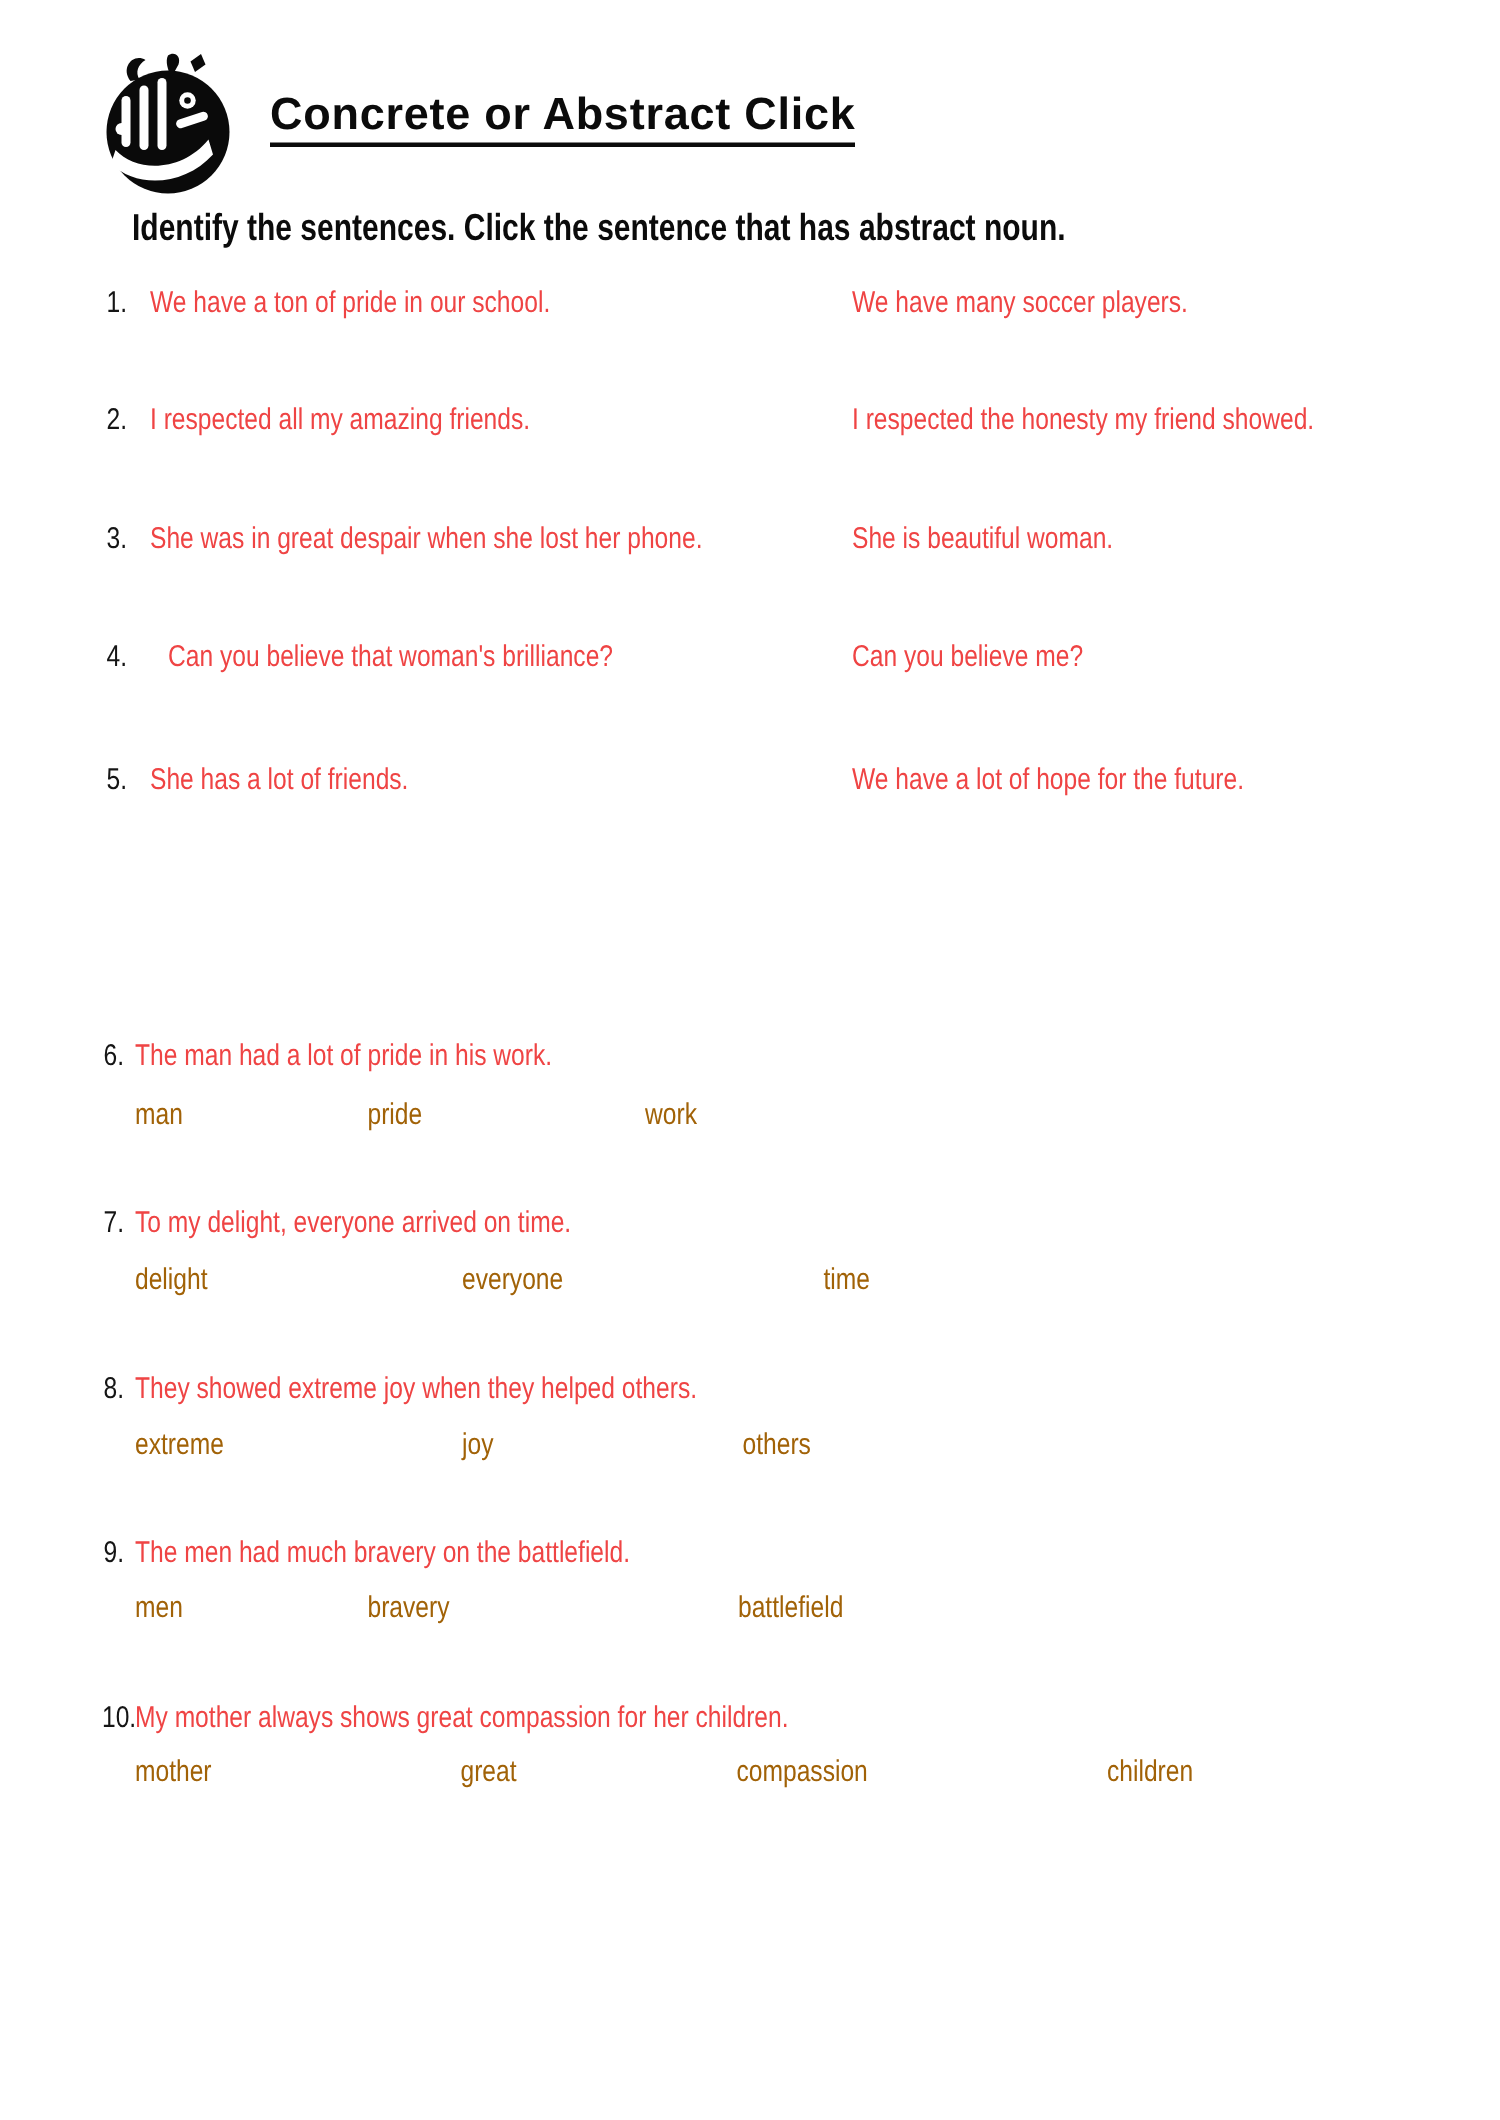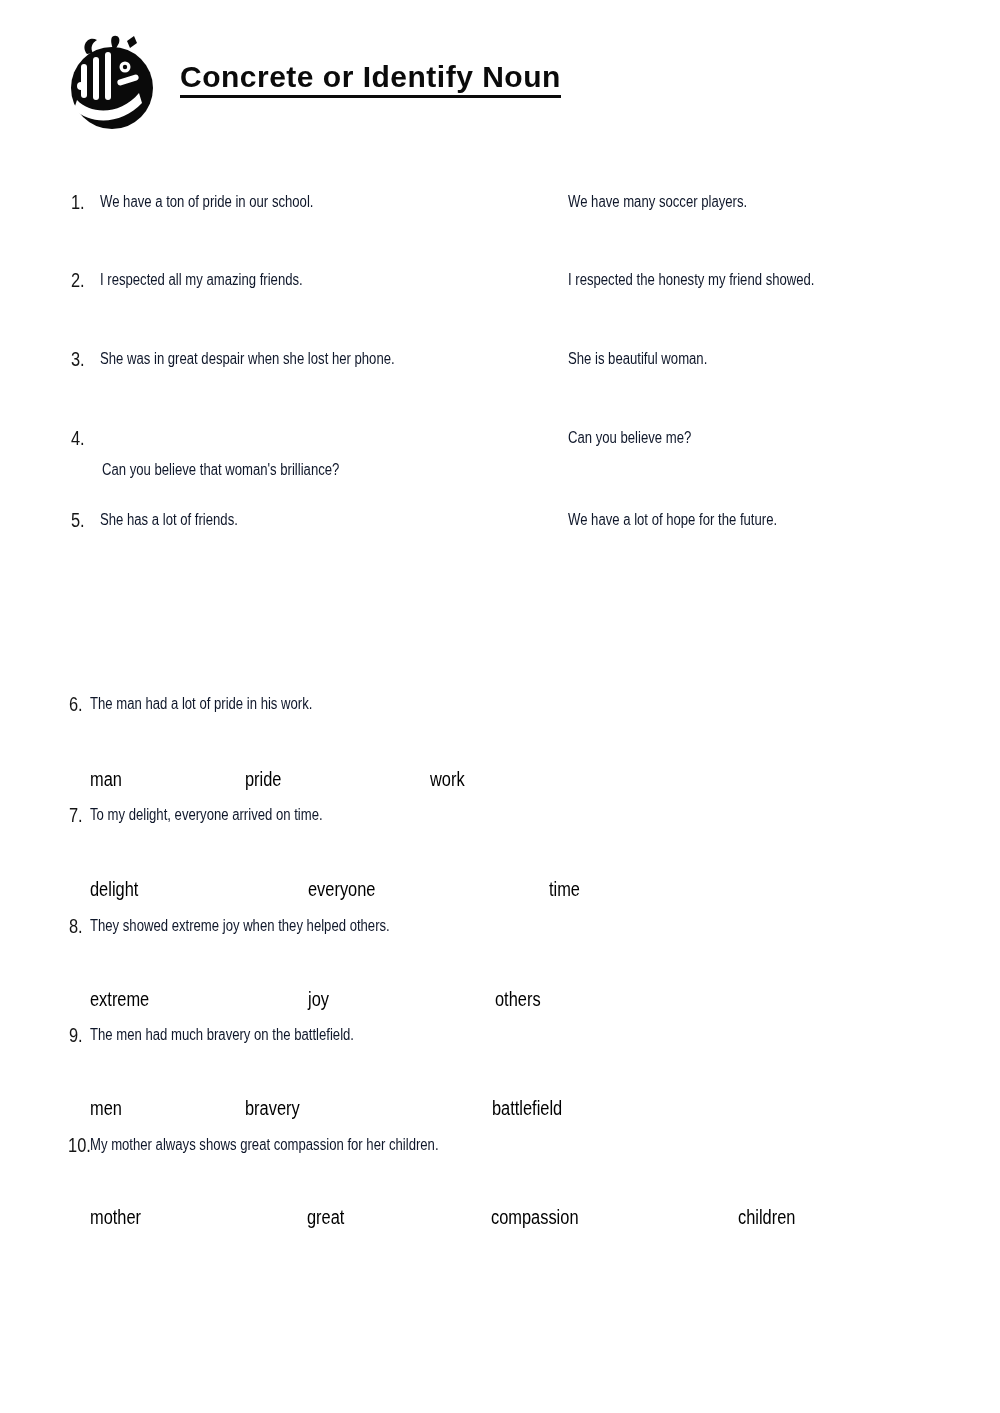--- a/index.html
+++ b/index.html
@@ -14,22 +14,22 @@
   }
   .abs{position:absolute;}
   
   .cond{
     display:inline-block;
     transform:scaleX(0.82);
     transform-origin:0 50%;
     white-space:nowrap;
   }
   .condR{transform-origin:100% 50%;}
-  .sent{font-size:16px;line-height:22px;color:#0f172a;}
-  .opt{font-size:20px;line-height:22px;color:#000000;cursor:pointer;margin-top:36px;}
+  .sent{font-size:20px;line-height:22px;color:#ef4444;}
+  .opt{font-size:20px;line-height:22px;color:#a16207;cursor:pointer;}
   .clickable{cursor:pointer;}
   .numbox{width:33px;text-align:right;font-size:20px;line-height:22px;color:#151515;}
   .heading{
     font-size:25px;
     font-weight:700;
     line-height:28px;
     color:#0b0b0b;
   }
   .heading .cond{transform:scaleX(0.80);}
   .uline{border-bottom:2px solid #0b0b0b;padding-bottom:1px;}
@@ -60,23 +60,26 @@
       <rect x="48" y="18" width="6" height="48" rx="3" fill="#ffffff"></rect>
       <circle cx="68" cy="33" r="5.5" fill="#ffffff"></circle>
       <circle cx="68" cy="33" r="2.2" fill="#0a0a0a"></circle>
       <rect x="60" y="43" width="22" height="6" rx="3" fill="#ffffff" transform="rotate(-18 71 46)"></rect>
       <path d="M20,66 C34,81 64,81 82,59 L85,69 C66,90 34,92 17,75 Z" fill="#ffffff"></path>
       <circle cx="24" cy="52" r="4" fill="#ffffff"></circle>
     </svg>
   </div>
 
   <div class="abs" style="left:180px;top:60px;">
-    <span class="title">Concrete or Identify Noun</span>
+    <span class="title">Concrete or Abstract Click</span>
   </div>
 
+  <div class="abs heading" style="left:88px;top:138px;">
+    <span class="cond">Identify the sentences. Click the sentence that has abstract noun.</span>
+  </div>
 
   <div class="abs" style="left:0;top:191px;">
     <span class="abs numbox" style="left:52px;top:0;"><span class="cond condR">1.</span></span>
     <span class="abs sent clickable" style="left:100px;top:0;"><span class="cond">We have a ton of pride in our school.</span></span>
     <span class="abs sent clickable" style="left:568px;top:0;"><span class="cond">We have many soccer players.</span></span>
   </div>
 
   <div class="abs" style="left:0;top:269px;">
     <span class="abs numbox" style="left:52px;top:0;"><span class="cond condR">2.</span></span>
     <span class="abs sent clickable" style="left:100px;top:0;"><span class="cond">I respected all my amazing friends.</span></span>
@@ -84,21 +87,21 @@
   </div>
 
   <div class="abs" style="left:0;top:348px;">
     <span class="abs numbox" style="left:52px;top:0;"><span class="cond condR">3.</span></span>
     <span class="abs sent clickable" style="left:100px;top:0;"><span class="cond">She was in great despair when she lost her phone.</span></span>
     <span class="abs sent clickable" style="left:568px;top:0;"><span class="cond">She is beautiful woman.</span></span>
   </div>
 
   <div class="abs" style="left:0;top:427px;">
     <span class="abs numbox" style="left:52px;top:0;"><span class="cond condR">4.</span></span>
-    <span class="abs sent clickable" style="left:102px;top:0;margin-top:32px;"><span class="cond">Can you believe that woman's brilliance?</span></span>
+    <span class="abs sent clickable" style="left:112px;top:0;"><span class="cond">Can you believe that woman's brilliance?</span></span>
     <span class="abs sent clickable" style="left:568px;top:0;"><span class="cond">Can you believe me?</span></span>
   </div>
 
   <div class="abs" style="left:0;top:509px;">
     <span class="abs numbox" style="left:52px;top:0;"><span class="cond condR">5.</span></span>
     <span class="abs sent clickable" style="left:100px;top:0;"><span class="cond">She has a lot of friends.</span></span>
     <span class="abs sent clickable" style="left:568px;top:0;"><span class="cond">We have a lot of hope for the future.</span></span>
   </div>
 
 

